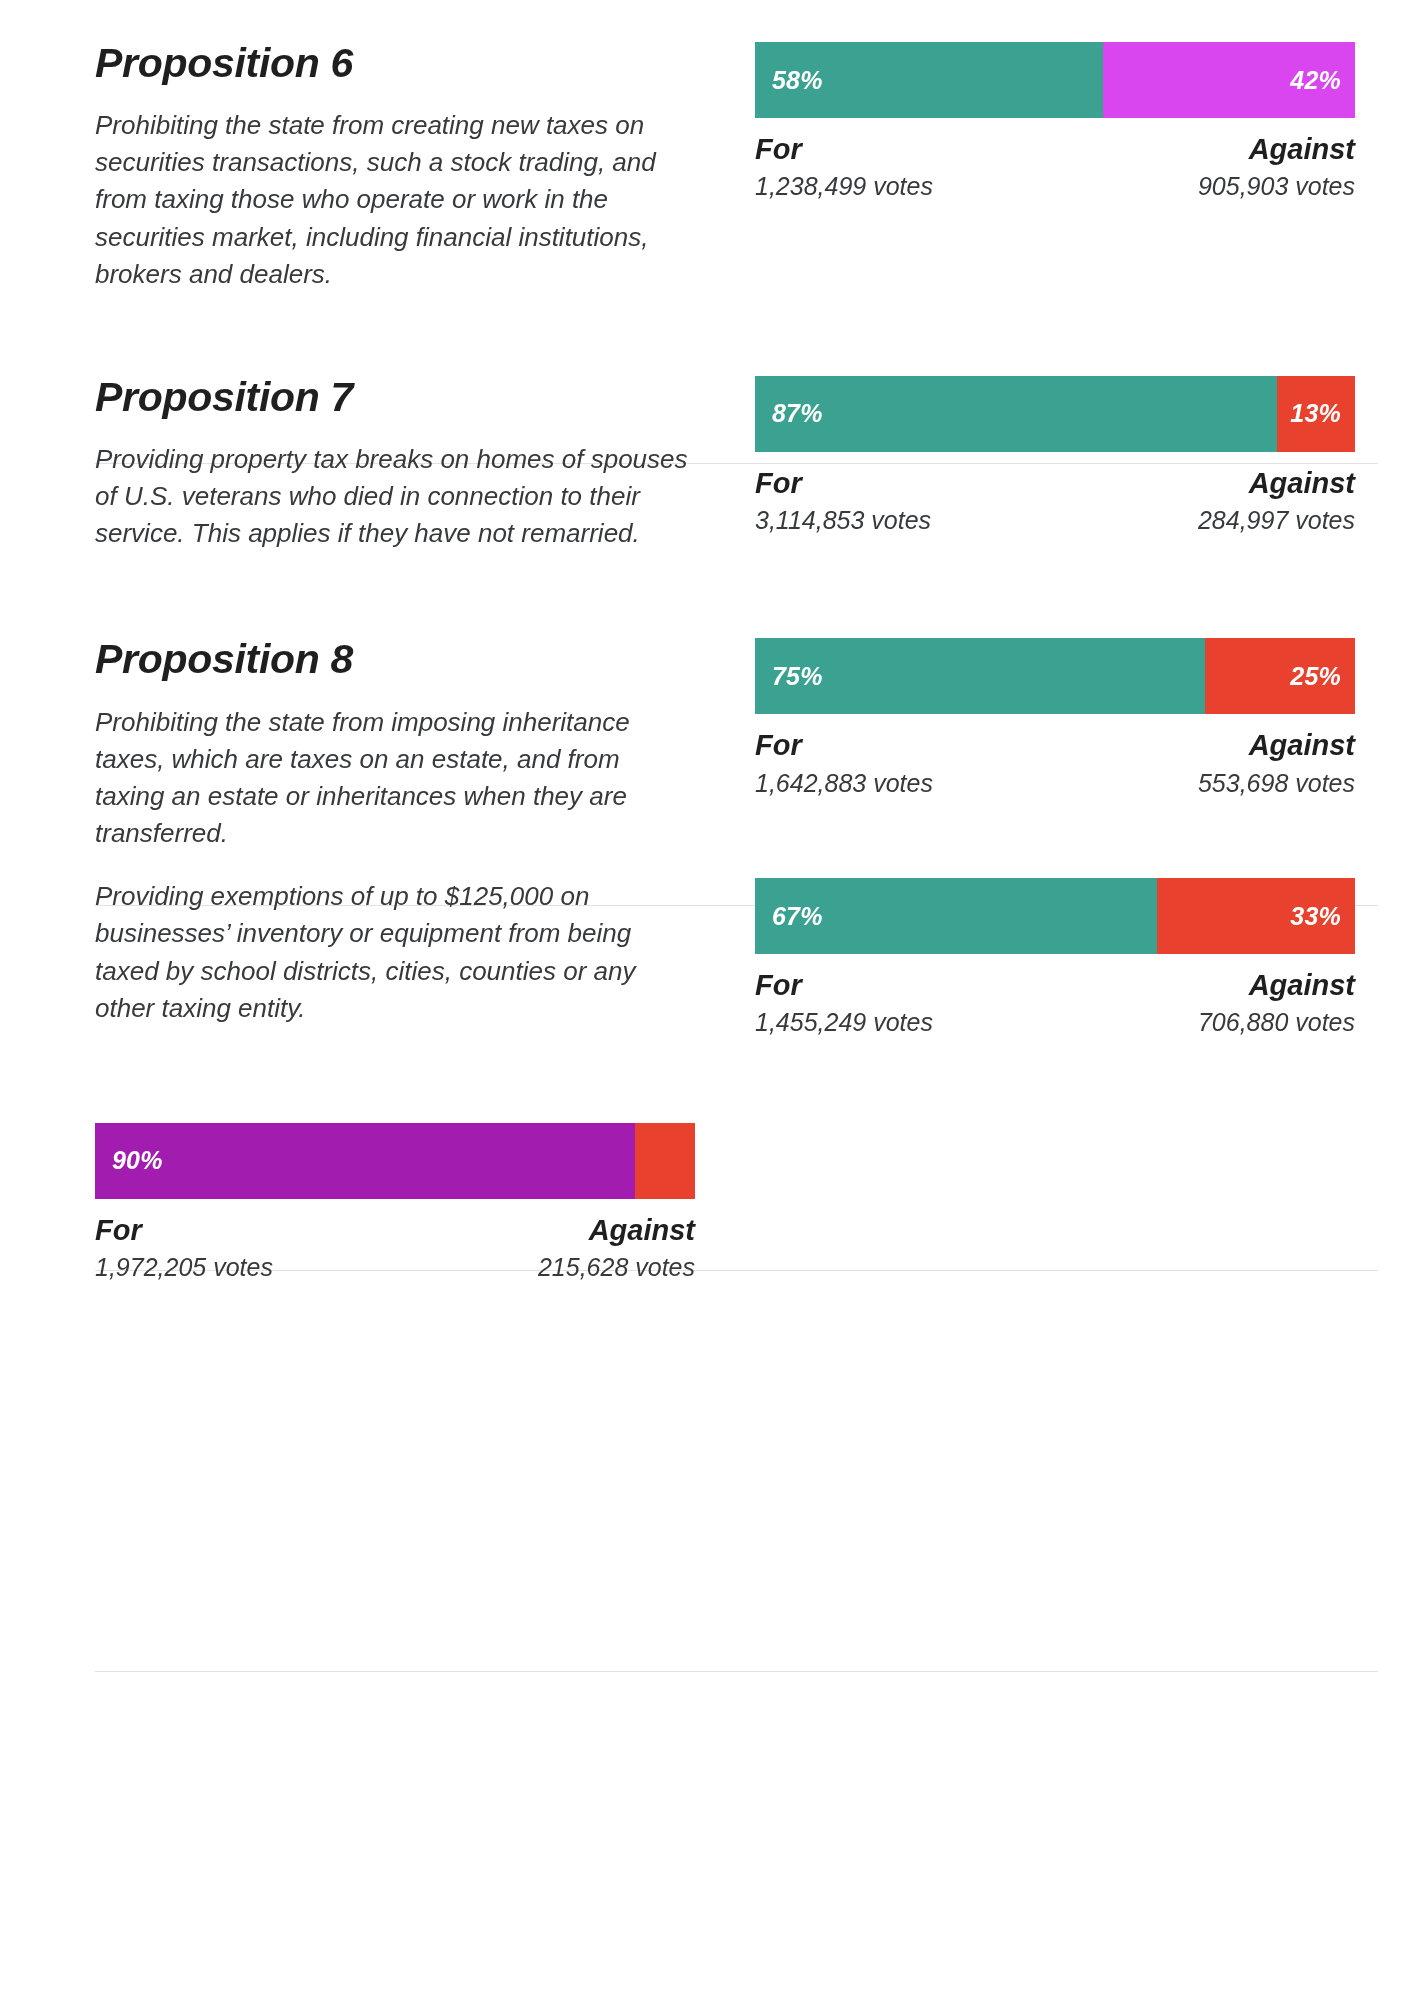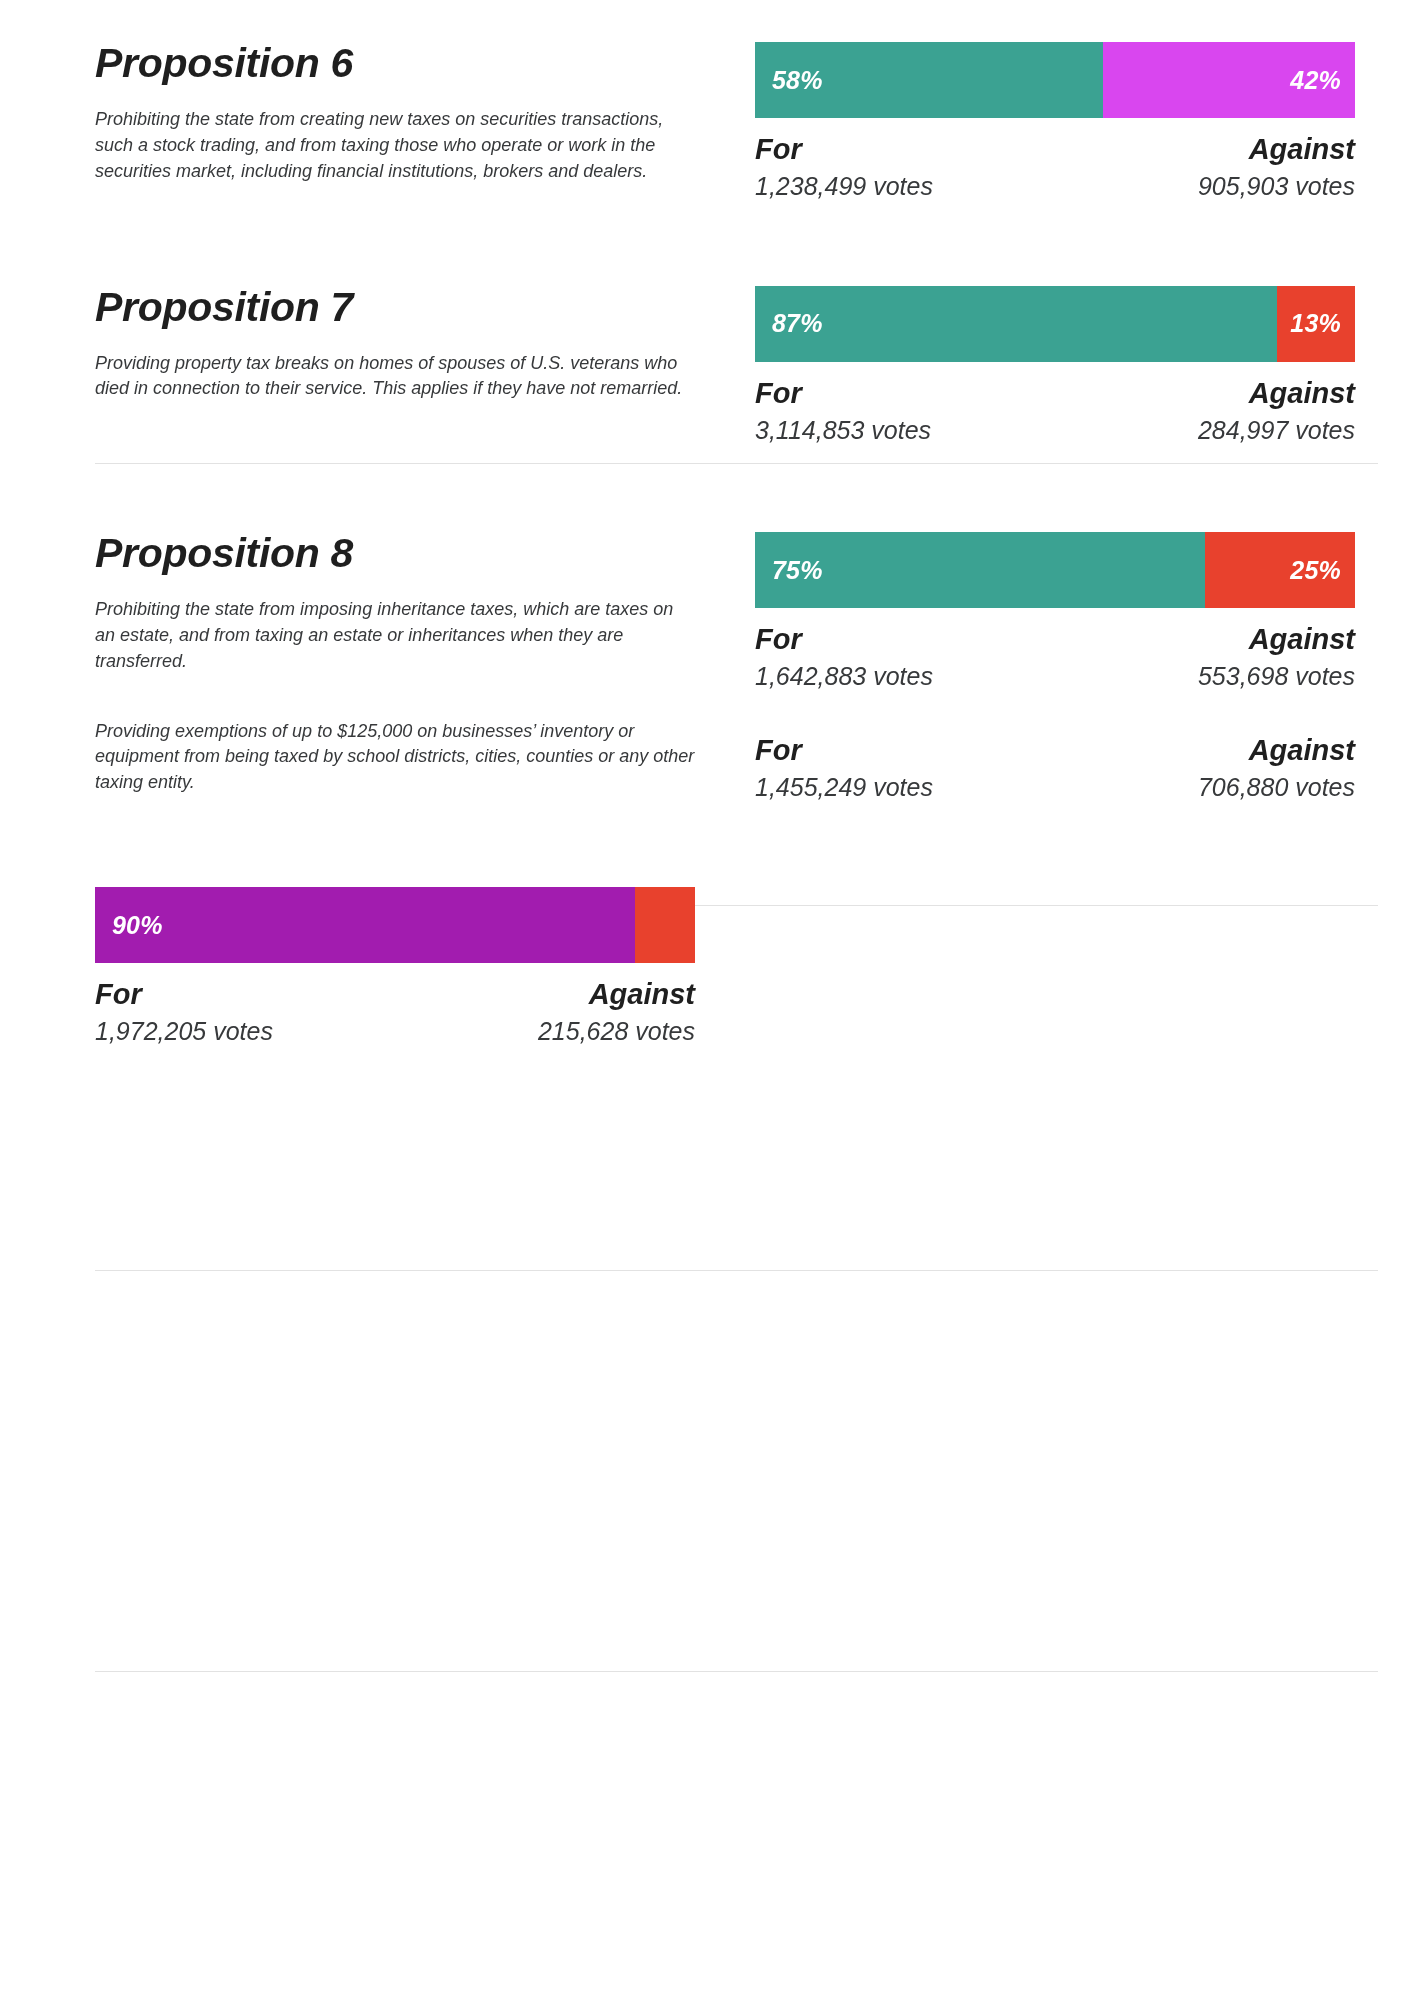--- a/index.html
+++ b/index.html
@@ -44,21 +44,21 @@
     font-size: 41px;
     font-weight: bold;
     line-height: 1.05;
     letter-spacing: -0.3px;
     color: #1f1f1f;
     margin: 0 0 22px 0;
     font-family: "Liberation Sans", sans-serif;
   }
 
   .prop-desc {
-    font-size: 18px;
+    font-size: 26px;
     line-height: 1.43;
     color: #37393b;
     margin: 0;
     font-weight: 400;
   }
 
   .prop-chart {
     width: 600px;
     flex: 0 0 600px;
     box-sizing: border-box;
@@ -218,20 +218,28 @@
       </div>
     </div>
   </div>
   <div class="divider" style="top:1270px;"></div>
 
   <div class="prop" style="margin-top:26px;">
     <div class="prop-text">
       <p class="prop-desc">Providing exemptions of up to $125,000 on businesses’ inventory or equipment from being taxed by school districts, cities, counties or any other taxing entity.</p>
     </div>
     <div class="prop-chart">
+      <div class="bar">
+        <div class="bar-seg for" style="width:67%; background:#3ba292;">
+          <span class="bar-pct">67%</span>
+        </div>
+        <div class="bar-seg against" style="width:33%; background:#e8412d;">
+          <span class="bar-pct">33%</span>
+        </div>
+      </div>
       <div class="legend">
         <div class="legend-col left">
           <span class="legend-label">For</span>
           <span class="legend-votes">1,455,249 votes</span>
         </div>
         <div class="legend-col right">
           <span class="legend-label">Against</span>
           <span class="legend-votes">706,880 votes</span>
         </div>
       </div>

